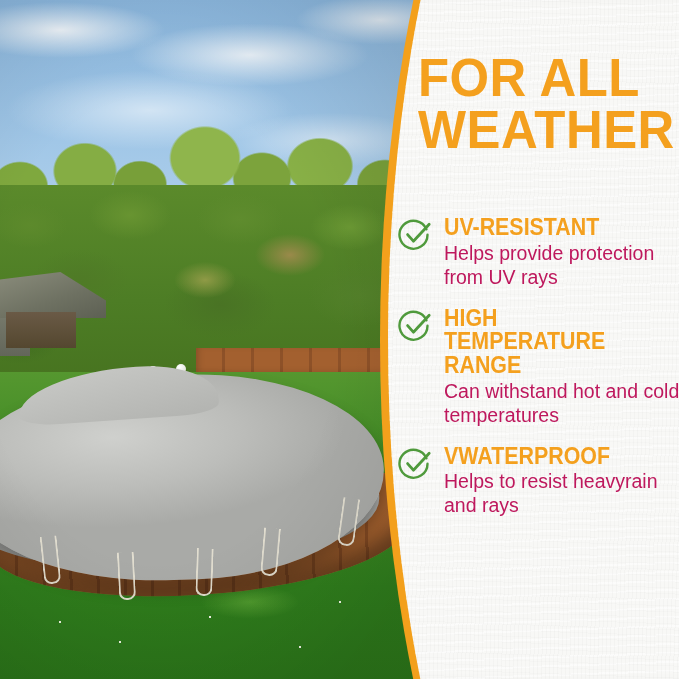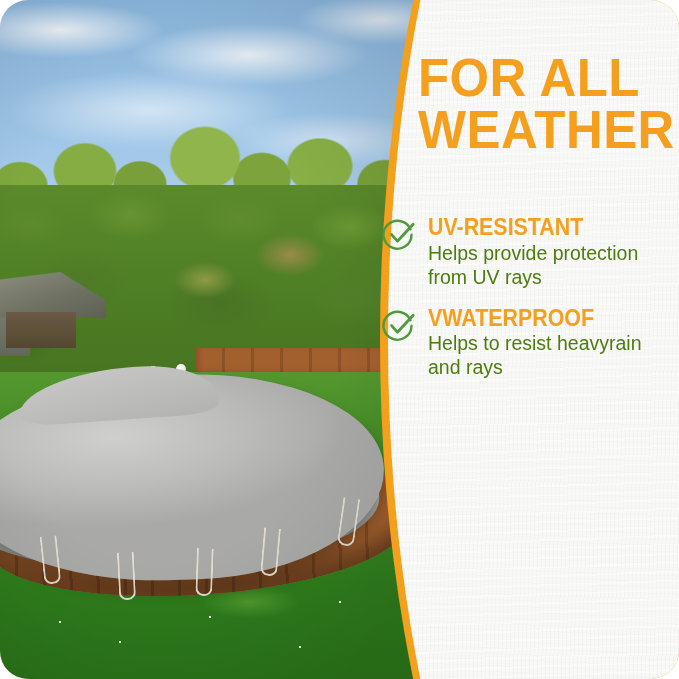--- a/index.html
+++ b/index.html
@@ -13,21 +13,20 @@
     overflow: hidden;
     font-family: "Liberation Sans", sans-serif;
   }
 
   #banner {
     position: relative;
     width: 679px;
     height: 679px;
     overflow: hidden;
     background: #f7f7f5;
-    border-radius: 28px;
   }
 
   
   .photo {
     position: absolute;
     left: 0; top: 0;
     width: 420px;
     height: 679px;
     overflow: hidden;
   }
@@ -201,21 +200,21 @@
     font-size:53px;
     line-height:.98;
     letter-spacing:.5px;
     text-transform:uppercase;
     transform: scaleX(.96);
     transform-origin: left top;
   }
 
   .features {
     position:absolute;
-    left:382px; top:216px; width:282px;
+    left:398px; top:216px; width:282px;
   }
   .feature {
     position:relative;
     padding-left:46px;
     margin-bottom:17px;
   }
   .check-icon {
     position:absolute; left:0; top:2px;
     width:34px; height:34px;
     display:block;
@@ -226,21 +225,21 @@
     font-weight:700;
     font-size:23px;
     line-height:1.03;
     letter-spacing:0;
     text-transform:uppercase;
     transform: scaleX(.93);
     transform-origin: left center;
     margin:0 0 2px 0;
   }
   .feat-desc {
-    color:#4d7c0f;
+    color:#be185d;
     font-family:"Liberation Sans", sans-serif;
     font-weight:400;
     font-size:19.5px;
     line-height:1.23;
     margin:0;
     max-width:246px;
   }
 </style>
 </head>
 <body>
@@ -286,20 +285,30 @@
         <span class="check-icon">
           <svg viewBox="0 0 34 34" width="34" height="34" aria-hidden="true">
             <path d="M28.4 11.3a14 14 0 1 0 1.1 5.4" fill="none" stroke="#4f9a3c" stroke-width="2.4" stroke-linecap="round"></path>
             <path d="M9.6 16.6 L15.4 23.2 L31.2 6.2" fill="none" stroke="#4f9a3c" stroke-width="2.8" stroke-linecap="round" stroke-linejoin="round"></path>
           </svg>
         </span>
         <p class="feat-title">UV-RESISTANT</p>
         <p class="feat-desc">Helps provide protection from UV rays</p>
       </div>
 
+      <div class="feature">
+        <span class="check-icon">
+          <svg viewBox="0 0 34 34" width="34" height="34" aria-hidden="true">
+            <path d="M28.4 11.3a14 14 0 1 0 1.1 5.4" fill="none" stroke="#4f9a3c" stroke-width="2.4" stroke-linecap="round"></path>
+            <path d="M9.6 16.6 L15.4 23.2 L31.2 6.2" fill="none" stroke="#4f9a3c" stroke-width="2.8" stroke-linecap="round" stroke-linejoin="round"></path>
+          </svg>
+        </span>
+        <p class="feat-title">HIGH TEMPERATURE RANGE</p>
+        <p class="feat-desc">Can withstand hot and cold temperatures</p>
+      </div>
 
       <div class="feature">
         <span class="check-icon">
           <svg viewBox="0 0 34 34" width="34" height="34" aria-hidden="true">
             <path d="M28.4 11.3a14 14 0 1 0 1.1 5.4" fill="none" stroke="#4f9a3c" stroke-width="2.4" stroke-linecap="round"></path>
             <path d="M9.6 16.6 L15.4 23.2 L31.2 6.2" fill="none" stroke="#4f9a3c" stroke-width="2.8" stroke-linecap="round" stroke-linejoin="round"></path>
           </svg>
         </span>
         <p class="feat-title">VWATERPROOF</p>
         <p class="feat-desc">Helps to resist heavyrain and rays</p>

